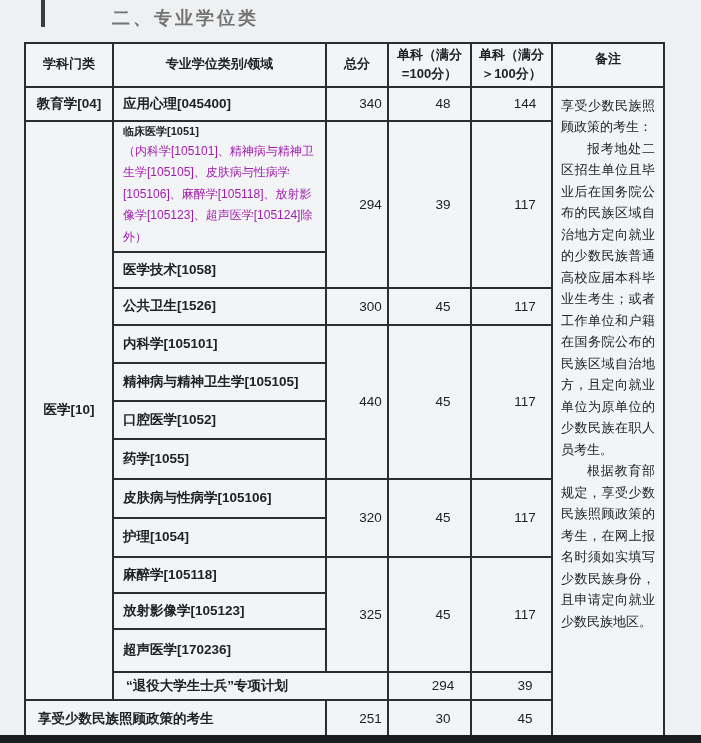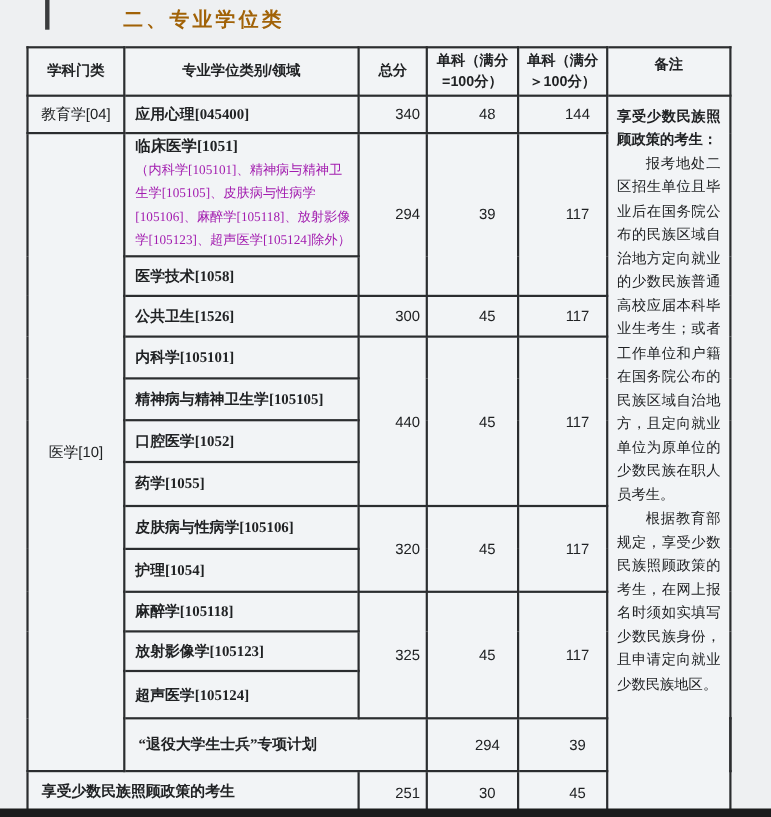--- a/index.html
+++ b/index.html
@@ -12,56 +12,56 @@
     background: linear-gradient(100deg, #d9dbdd 0%, #ecee f0 6%, #f2f3f5 45%, #f5f6f8 70%, #e9ebed 100%);
     background-color: #eef0f2;
     color: #202224;
   }
   .cursor-bar {
     position: absolute; left: 41px; top: 0;
     width: 4px; height: 27px; background: #3a3c3e;
   }
   .page-title {
     position: absolute; left: 112px; top: 6px; margin: 0;
-    font-size: 18px; font-weight: bold; color: #a16207;
+    font-size: 18px; font-weight: bold; color: #737373;
     letter-spacing: 3px;
   }
   table.score-table {
     position: absolute; left: 24px; top: 42px;
     width: 639px; border-collapse: collapse; table-layout: fixed;
   }
   td {
     border: 2px solid #2b2d2f;
     background: #f2f4f6;
     padding: 2px 5px;
     font-size: 13px;
     vertical-align: middle;
     overflow: hidden;
   }
   td.th {
     font-weight: bold; text-align: center; font-size: 13px;
     line-height: 1.45;
   }
   td.pre { white-space: pre-line; }
   td.th-top { vertical-align: top; padding-top: 6px; }
-  td.cat { text-align: center; font-weight: normal; font-size: 13.5px; padding: 2px 3px; }
-  td.name { font-weight: bold; font-size: 13.5px; padding-left: 9px; font-family: Liberation Serif, serif; }
+  td.cat { text-align: center; font-weight: bold; font-size: 13.5px; padding: 2px 3px; }
+  td.name { font-weight: bold; font-size: 13.5px; padding-left: 9px; }
   td.name-block { vertical-align: middle; }
-  .name-main { font-weight: bold; font-size: 14px; }
+  .name-main { font-weight: bold; font-size: 11px; }
   .name-note { font-weight: normal; font-size: 12px; line-height: 1.8; margin-top: 2px; color: #a21caf; }
   td.merged-row { padding-left: 12px; }
   td.num { text-align: center; font-weight: normal; font-size: 13.5px; padding-left: 32px; }
   td.remarks {
     vertical-align: top;
     padding: 7px 8px 6px 8px;
     font-size: 13px;
     line-height: 21.5px;
     text-align: justify;
   }
-  .remarks-heading { font-weight: bold; }
+  .remarks-heading { font-weight: normal; }
   .remarks-para { margin: 0; text-indent: 2em; }
   .bottom-strip {
     position: absolute; left: 0; top: 735px;
     width: 701px; height: 8px; background: #1b1c1d;
   }
 </style>
 </head>
 <body>
 
 <div class="cursor-bar"></div>
@@ -160,24 +160,24 @@
     <td class="num" rowspan="3">325</td>
     <td class="num" rowspan="3">45</td>
     <td class="num" rowspan="3">117</td>
   </tr>
 
   <tr style="height:36px">
     <td class="name">放射影像学[105123]</td>
   </tr>
 
   <tr style="height:43px">
-    <td class="name">超声医学[105124]</td>
+    <td class="name">超声医学[170236]</td>
   </tr>
 
-  <tr style="height:48px">
+  <tr style="height:28px">
     <td class="name merged-row" colspan="2">“退役大学生士兵”专项计划</td>
     <td class="num">294</td>
     <td class="num">39</td>
     <td class="num">117</td>
   </tr>
 
   <tr style="height:38px">
     <td class="name merged-row" colspan="2">享受少数民族照顾政策的考生</td>
     <td class="num">251</td>
     <td class="num">30</td>

